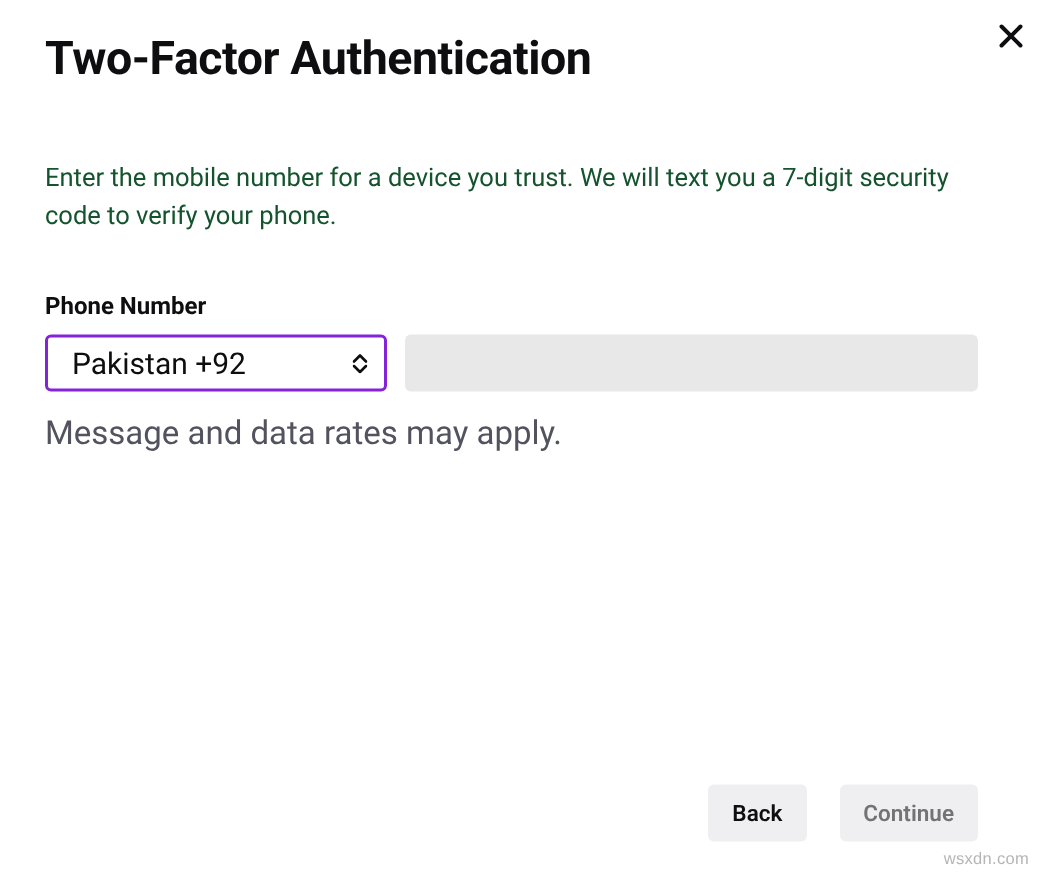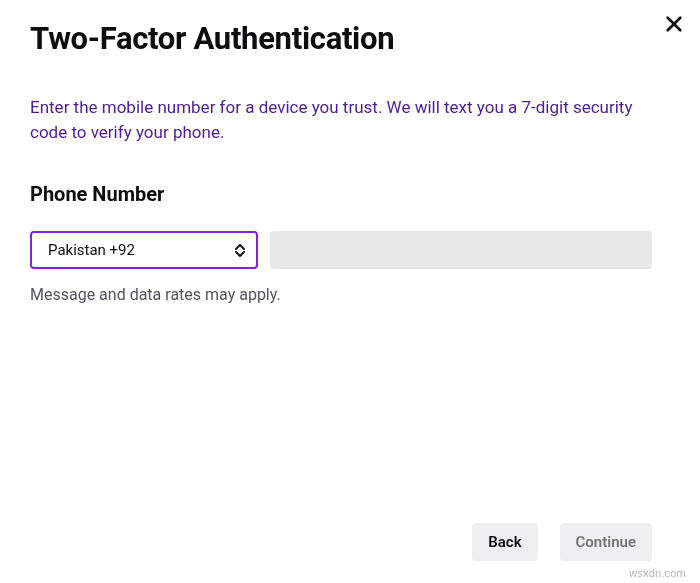--- a/index.html
+++ b/index.html
@@ -39,45 +39,46 @@
     .title {
       font-size: 31px;
       font-weight: 700;
       margin-top: 2px;
       margin-bottom: 38px;
       letter-spacing: -0.3px;
     }
     .description {
       font-size: 17px;
       line-height: 1.45;
-      color: #4c1d95;
+      color: #14532d;
       margin-bottom: 38px;
+      margin-top: 12px;
     }
     .field-label {
-      font-size: 20px;
+      font-size: 16px;
       font-weight: 700;
-      margin-bottom: 25px;
+      margin-bottom: 10px;
     }
     .input-row {
       display: flex;
       gap: 12px;
       margin-bottom: 16px;
     }
     .select-wrap {
       position: relative;
       width: 228px;
     }
     .country-select {
       width: 100%;
       height: 38px;
       border: 2px solid #8423d9;
       border-radius: 4px;
       background: #ffffff;
       padding: 0 34px 0 16px;
-      font-size: 15px;
+      font-size: 20px;
       color: #0e0e10;
       appearance: none;
       -webkit-appearance: none;
       cursor: pointer;
       font-family: inherit;
     }
     .select-caret {
       position: absolute;
       right: 12px;
       top: 50%;
@@ -95,21 +96,21 @@
       flex: 1;
       height: 38px;
       border: none;
       border-radius: 4px;
       background: #e8e8e8;
       padding: 0 12px;
       font-size: 15px;
       font-family: inherit;
     }
     .helper-text {
-      font-size: 16px;
+      font-size: 22px;
       color: #53535f;
     }
     .spacer {
       flex: 1;
     }
     .footer {
       display: flex;
       justify-content: flex-end;
       gap: 22px;
       padding-bottom: 2px;

